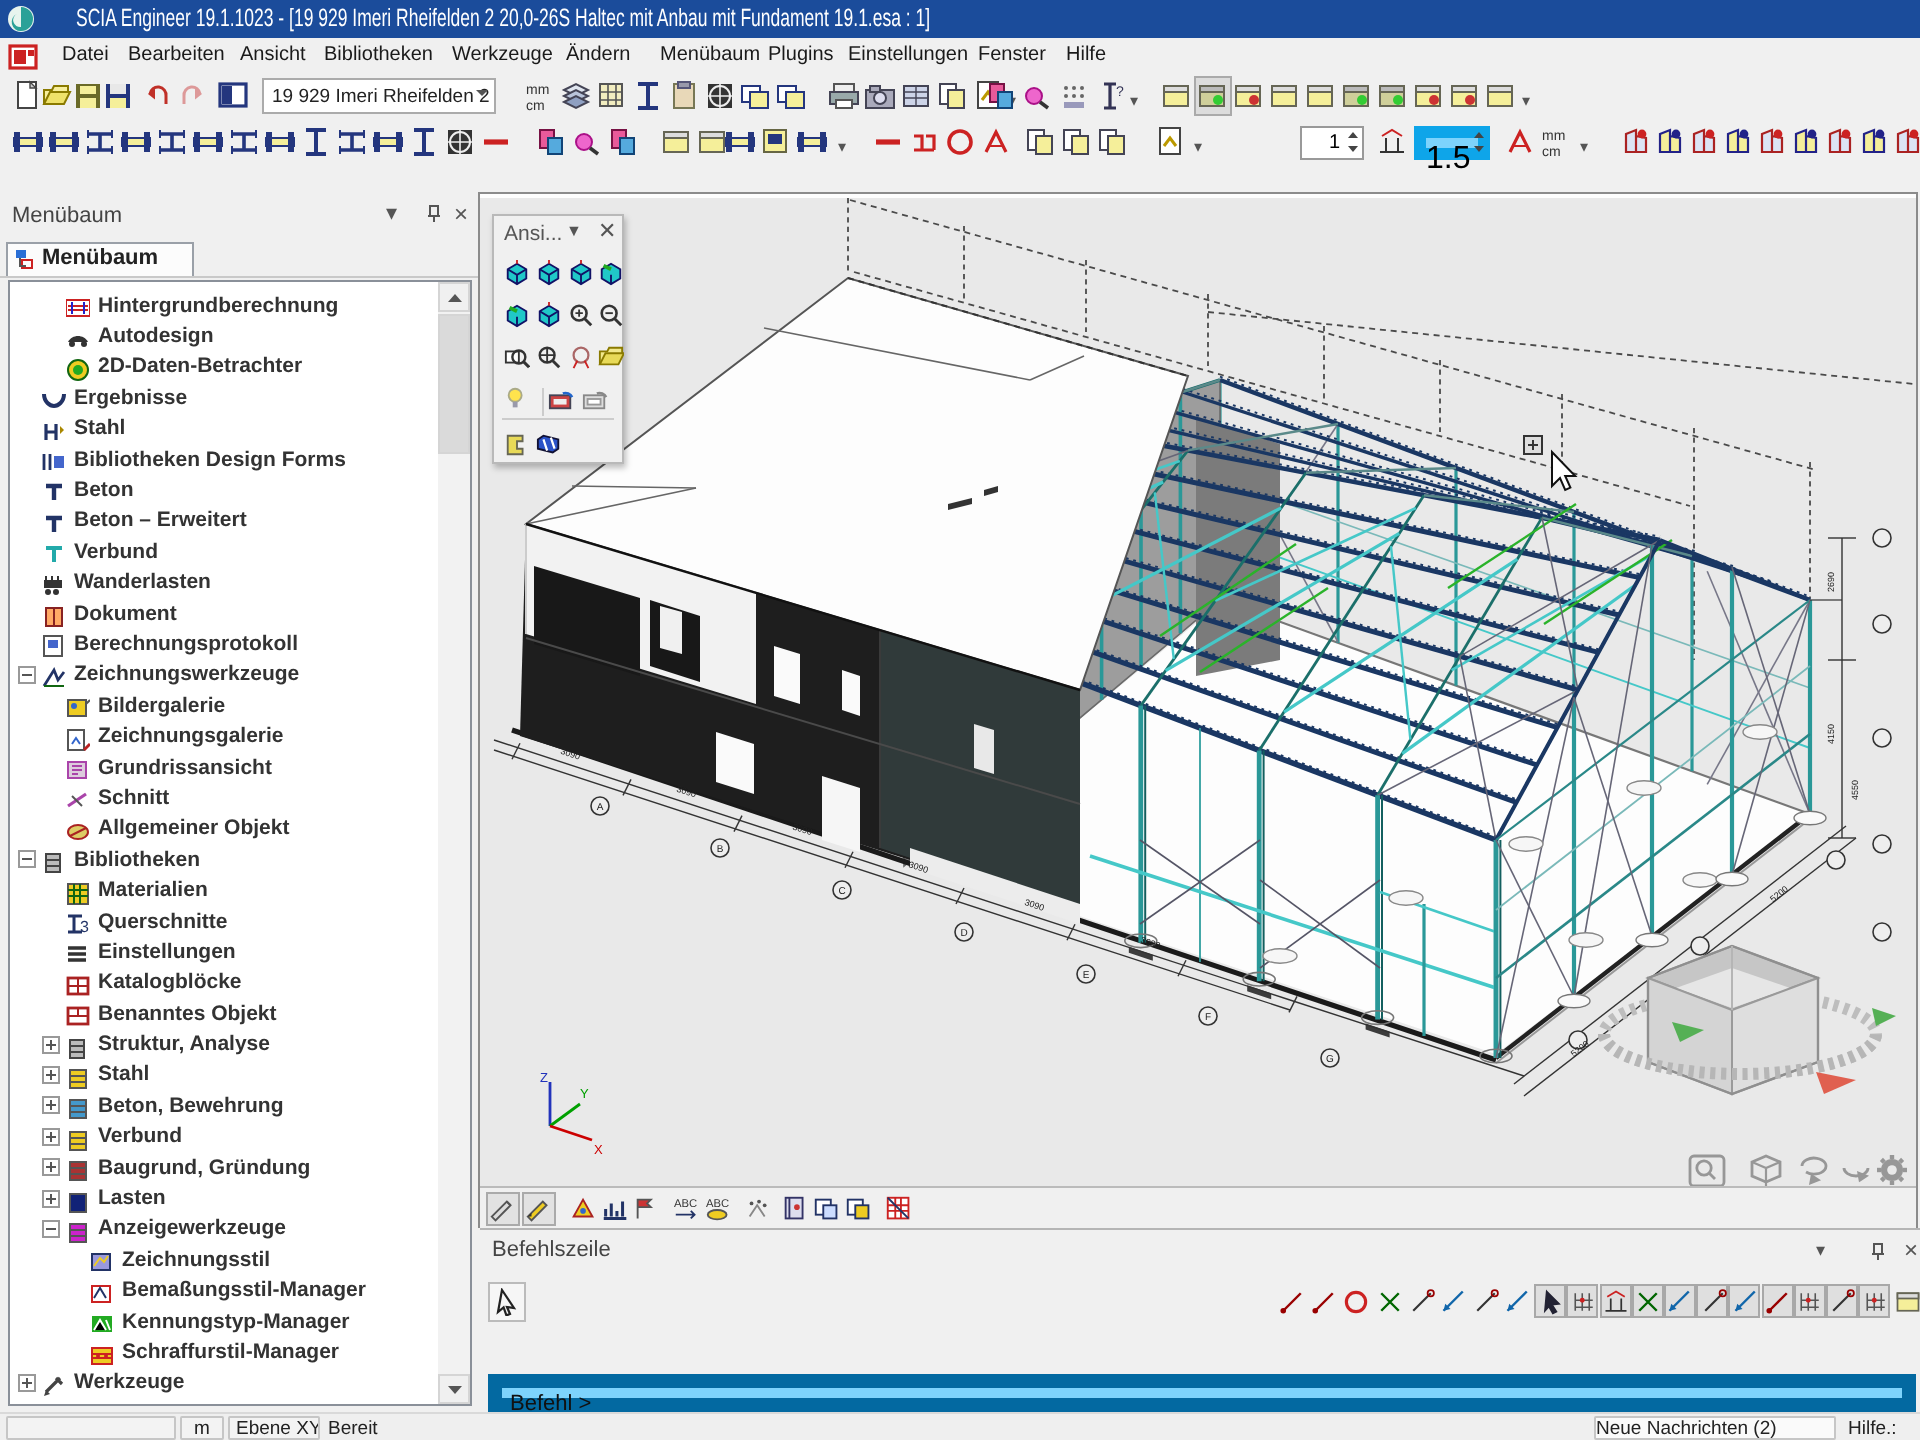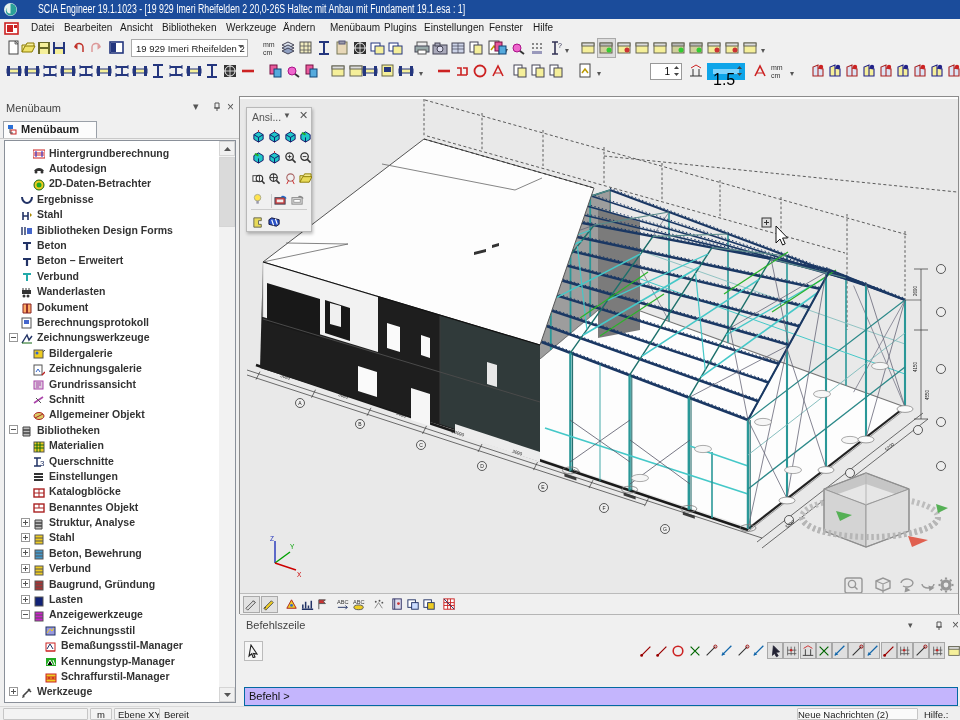--- a/index.html
+++ b/index.html
@@ -1380,21 +1380,21 @@
         <circle cx="7" cy="7" r="1.4" fill="#c22"></circle>
       </g>
     </svg>
 <svg class="abs" style="left:706.8000000000004px;top:29px" width="14" height="14" viewBox="0 0 14 14">
       <g transform="scale(0.875)">
         <rect x="2" y="3" width="12" height="10" fill="#f5ef9a" stroke="#665"></rect>
         <rect x="2" y="3" width="12" height="3" fill="#ddd" stroke="#665"></rect>
       </g>
     </svg>
 
-<div class="abs" style="left:4px;top:72px;width:714px;height:19px;background:#c4b5fd;border:1px solid #0369a1;font-size:11px;color:#111;padding:2px 0 0 4px">Befehl &gt;</div>
+<div class="abs" style="left:4px;top:72px;width:714px;height:19px;background:#7dd3fc;border:7px solid #0369a1;font-size:11px;color:#111;padding:2px 0 0 4px">Befehl &gt;</div>
 </div>
 <div id="statusbar">
 <div class="scell" style="left:3px;width:85px"></div>
 <div class="scell" style="left:90px;width:22px;text-align:center">m</div>
 <div class="scell" style="left:114px;width:46px;padding-left:3px">Ebene XY</div>
 <span class="abs" style="left:164px;top:2px">Bereit</span>
 <div class="scell" style="left:797px;width:121px;text-align:left;background:#fafafa">Neue Nachrichten (2)</div>
 <span class="abs" style="left:924px;top:2px">Hilfe.:</span>
 </div>
 </body></html>

